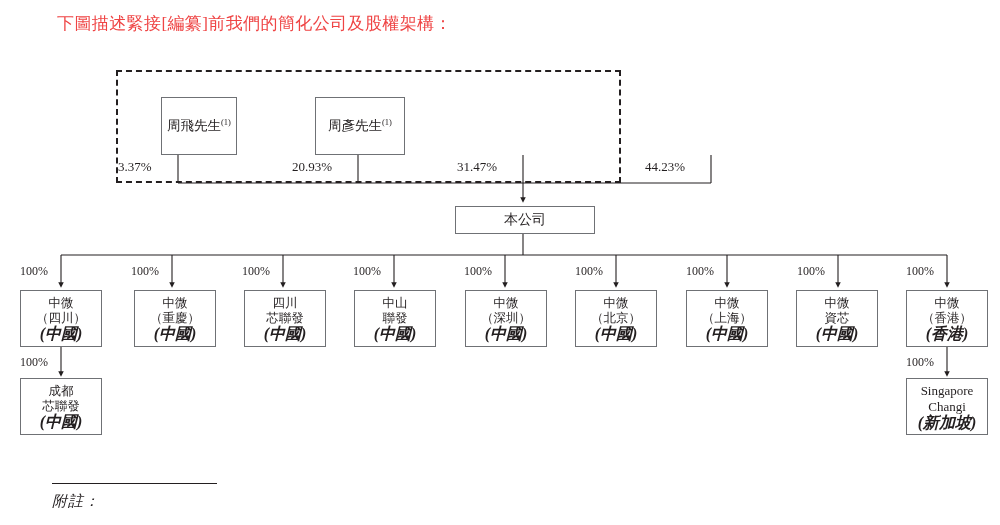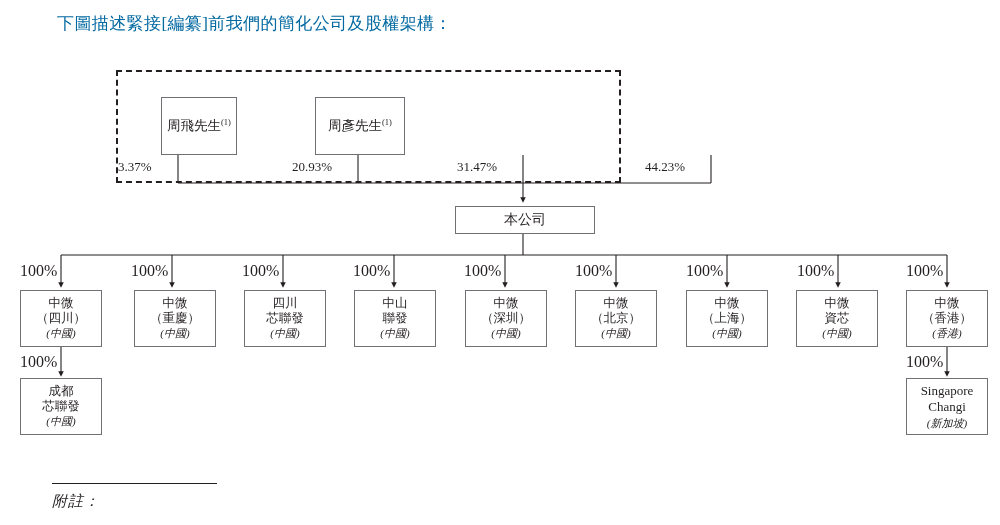--- a/index.html
+++ b/index.html
@@ -24,21 +24,21 @@
   }
 
   .title {
     position: absolute;
     left: 57px;
     top: 13px;
     font-size: 17px;
     line-height: 22px;
     letter-spacing: 0.4px;
     white-space: nowrap;
-    color: #0369a1;
+    color: #ef4444;
   }
 
   
   .wires {
     position: absolute;
     left: 0; top: 0;
     width: 1000px;
     height: 525px;
     pointer-events: none;
   }
@@ -57,21 +57,22 @@
     color: #231f20;
   }
   .node .ln {
     display: block;
     white-space: nowrap;
     line-height: 16px;
     font-size: 13px;
   }
   .node .ln.cn-country {
     font-style: italic;
-    font-size: 11px;
+    font-size: 16px;
+    font-weight: bold;
   }
   .node .sup {
     font-size: 8.5px;
     vertical-align: super;
     line-height: 0;
   }
 
   
   .person {
     height: 58px;
@@ -101,21 +102,21 @@
   
   .pct {
     position: absolute;
     font-size: 13px;
     line-height: 14px;
     color: #231f20;
     white-space: nowrap;
     text-align: left;
   }
   .pct-sub {
-    font-size: 16px;
+    font-size: 12px;
   }
 
   
   .foot-rule {
     position: absolute;
     left: 52px;
     top: 483px;
     width: 165px;
     height: 0;
     border-top: 1.5px solid #231f20;

